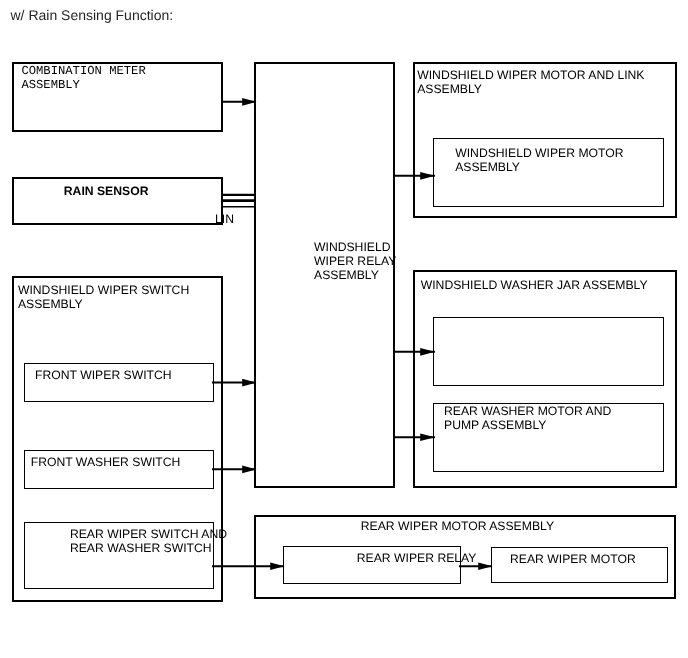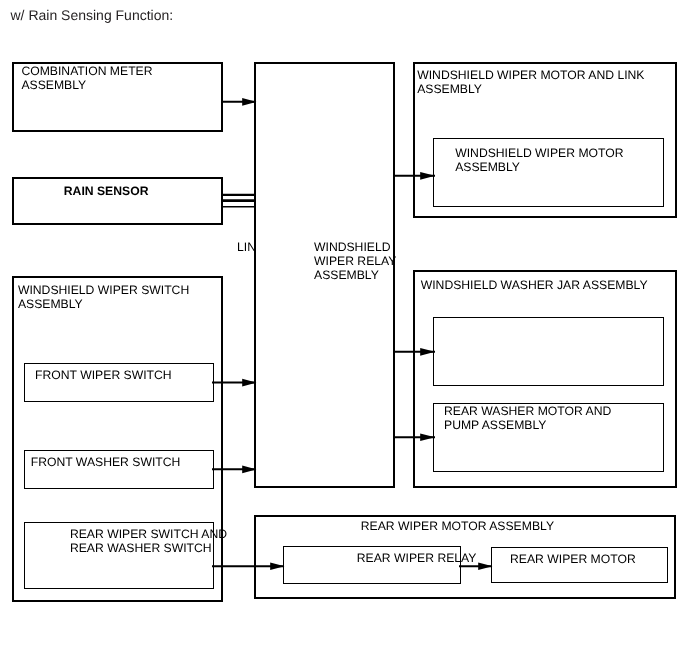--- a/index.html
+++ b/index.html
@@ -35,21 +35,21 @@
   }
 </style>
 </head>
 <body>
 
 <div id="canvas">
 
   <div class="title" style="left:10.5px; top:7.8px;">w/ Rain Sensing Function:</div>
 
   <div class="box" style="left:12px; top:62px; width:211px; height:70px;"></div>
-  <div class="lbl" style="left:21.4px; top:64.0px;">COMBINATION METER
+  <div class="lbl" style="left:21.4px; top:64.0px;font-family:Liberation Mono, monospace;">COMBINATION METER
 ASSEMBLY</div>
 
   <div class="box" style="left:12px; top:177px; width:211px; height:48px;"></div>
   <div class="lbl" style="left:63.8px; top:184.3px;font-weight:bold;">RAIN SENSOR</div>
 
   <div class="box" style="left:12px; top:275.5px; width:211px; height:326px;"></div>
   <div class="lbl" style="left:17.9px; top:282.5px;">WINDSHIELD WIPER SWITCH
 ASSEMBLY</div>
 
   <div class="box inner" style="left:23.6px; top:363px; width:190px; height:38.6px;"></div>
@@ -86,21 +86,21 @@
 
   <div class="box" style="left:254px; top:515px; width:422px; height:84px;"></div>
   <div class="lbl" style="left:360.8px; top:519.2px;">REAR WIPER MOTOR ASSEMBLY</div>
 
   <div class="box inner" style="left:282.6px; top:545.6px; width:178px; height:38.6px;"></div>
   <div class="lbl" style="left:308.8px; top:551.4px;margin-left:48px;">REAR WIPER RELAY</div>
 
   <div class="box inner" style="left:490.6px; top:546.6px; width:177px; height:36px;"></div>
   <div class="lbl" style="left:510.0px; top:552.4px;">REAR WIPER MOTOR</div>
 
-  <div class="lbl" style="left:237px; top:212.0px;margin-top:28px;">LIN</div>
+  <div class="lbl" style="left:215px; top:212.0px;">LIN</div>
 
   <svg class="wires" viewBox="0 0 688 658" width="688" height="658">
     <g stroke="#000000" stroke-width="2" fill="none">
       <line x1="221" y1="101.8" x2="256" y2="101.8"></line>
       <line x1="221" y1="194.9" x2="256" y2="194.9" stroke-width="2.1"></line>
       <line x1="221" y1="200.6" x2="256" y2="200.6" stroke-width="2.7"></line>
       <line x1="221" y1="206.7" x2="256" y2="206.7" stroke-width="1.6"></line>
       <line x1="212" y1="382.6" x2="256" y2="382.6"></line>
       <line x1="212" y1="469.3" x2="256" y2="469.3"></line>
       <line x1="393" y1="175.8" x2="435" y2="175.8"></line>

